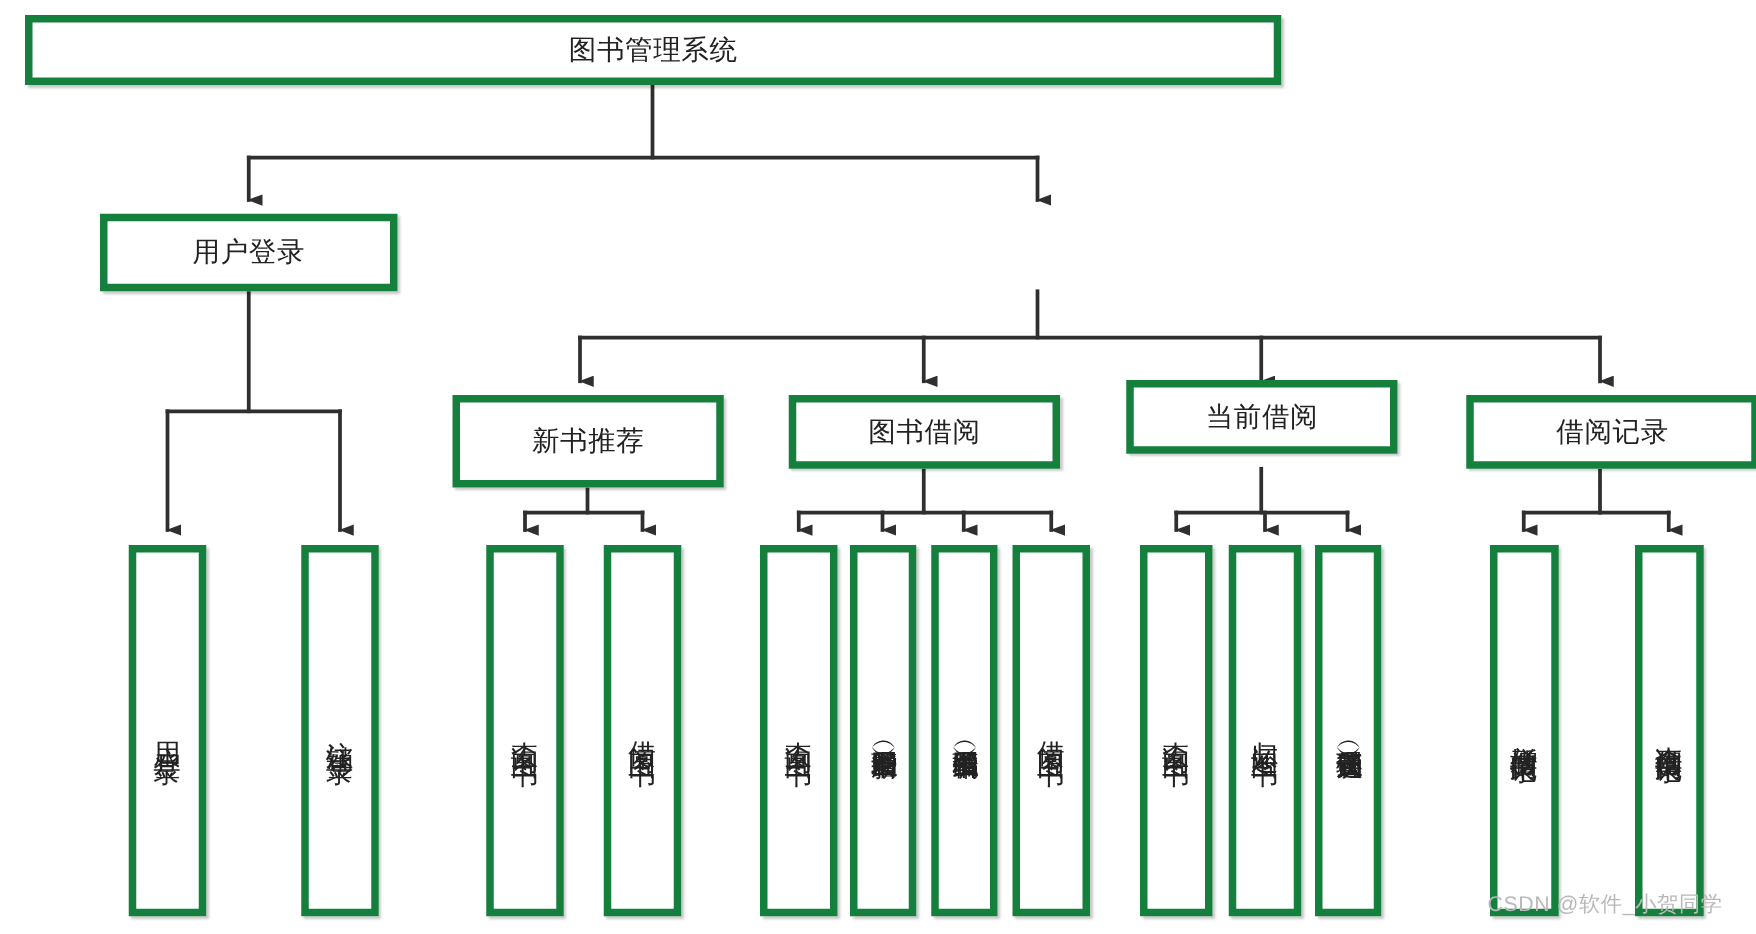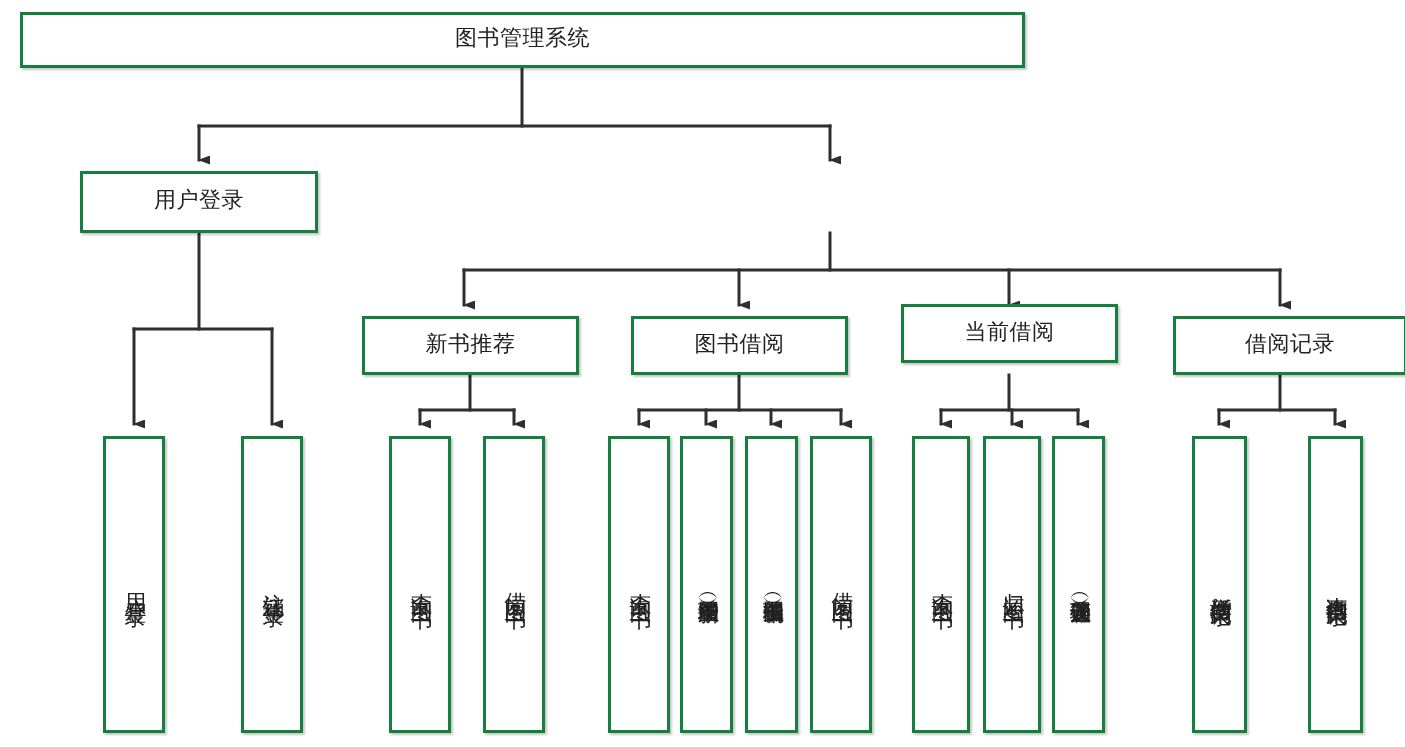--- a/index.html
+++ b/index.html
@@ -24,27 +24,26 @@
     left: 0;
     top: 0;
     width: 1405px;
     height: 747px;
     display: block;
   }
   .node-box {
     position: absolute;
     box-sizing: border-box;
     background: #ffffff;
-    border: 3px solid #15803d;
+    border: 6px solid #15803d;
     box-shadow: 2px 2px 2px rgba(0,0,0,0.22);
     display: flex;
     align-items: center;
     justify-content: center;
     overflow: hidden;
-    font-family: Liberation Mono, monospace;
   }
   .node-label-h {
     font-size: 22px;
     color: #222222;
     line-height: 1.15;
     white-space: nowrap;
     letter-spacing: 0.5px;
   }
   .node-label-v {
     font-size: 22px;
@@ -128,21 +127,21 @@
 
   <div class="node-box" style="left:20px; top:12px; width:1005px; height:56px;">
     <span class="node-label-h">图书管理系统</span>
   </div>
 
   <div class="node-box" style="left:80px; top:171px; width:238px; height:62px;">
     <span class="node-label-h">用户登录</span>
   </div>
 
 
-  <div class="node-box" style="left:362px; top:316px; width:217px; height:59px;">
+  <div class="node-box" style="left:362px; top:316px; width:217px; height:74px;">
     <span class="node-label-h">新书推荐</span>
   </div>
 
   <div class="node-box" style="left:631px; top:316px; width:217px; height:59px;">
     <span class="node-label-h">图书借阅</span>
   </div>
 
   <div class="node-box" style="left:901px; top:304px; width:217px; height:59px;text-align:right;">
     <span class="node-label-h">当前借阅</span>
   </div>
@@ -196,14 +195,15 @@
   </div>
 
   <div class="node-box leaf-box" style="left:1192px; top:436px; width:55px; height:297px;">
     <span class="node-label-v" style="letter-spacing:2px;">新增借阅记录</span>
   </div>
 
   <div class="node-box leaf-box" style="left:1308px; top:436px; width:55px; height:297px;">
     <span class="node-label-v" style="letter-spacing:2px;">查询借阅记录</span>
   </div>
 
+  <div class="watermark">CSDN @软件_小贺同学</div>
 
 </div>
 
 </body></html>

